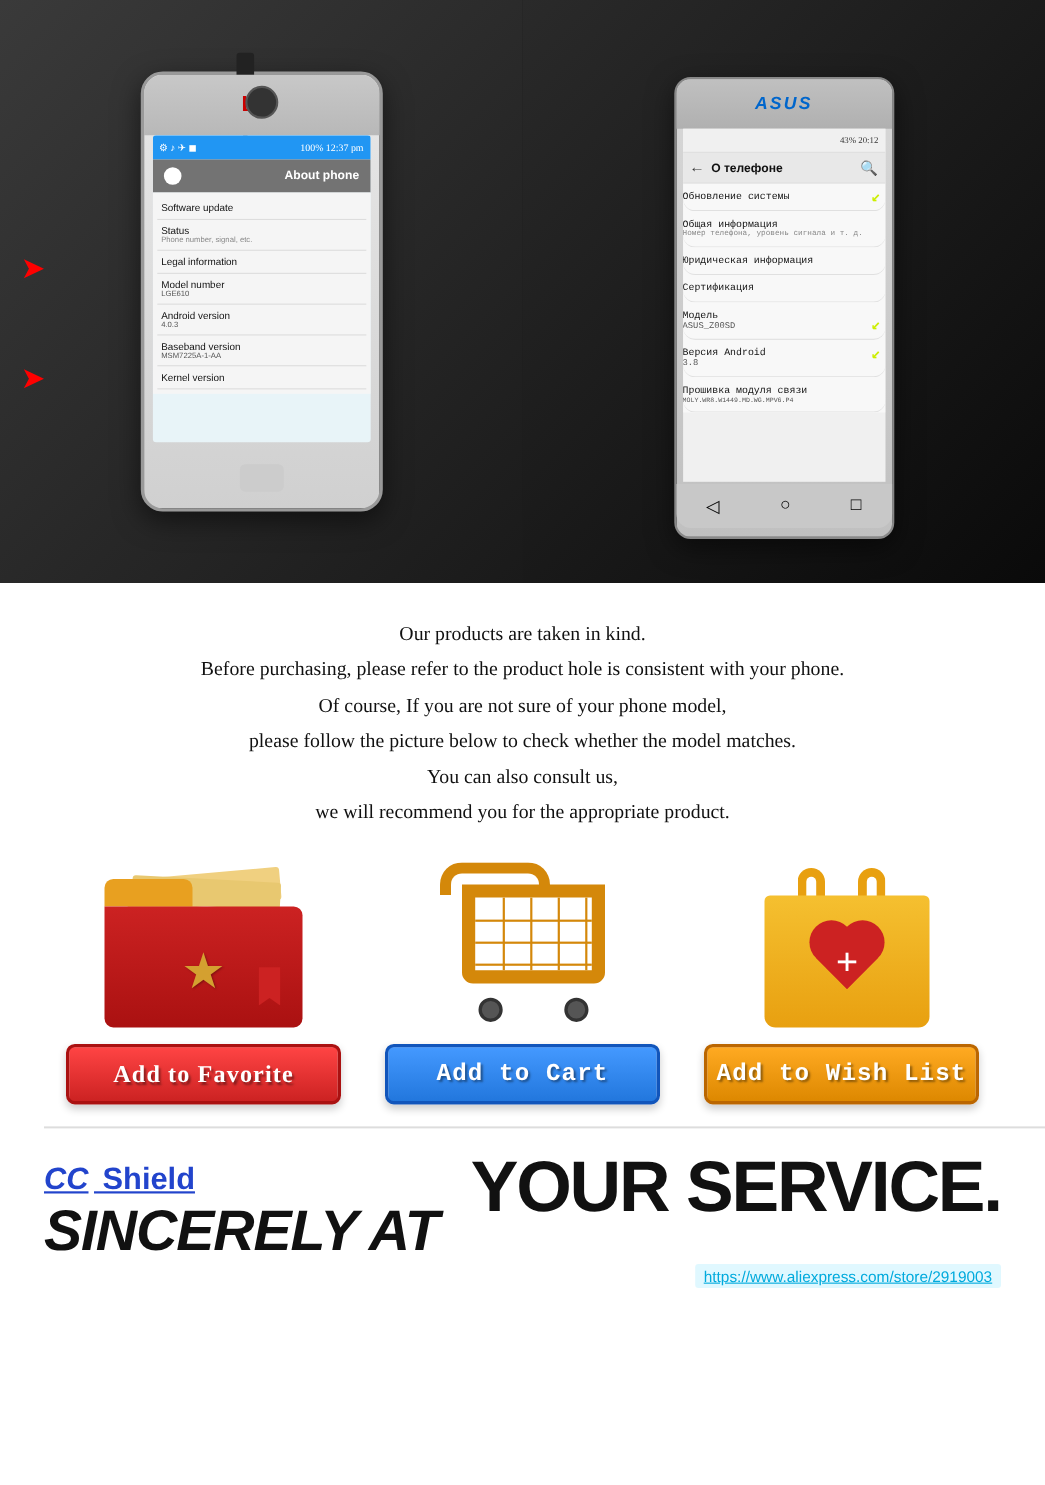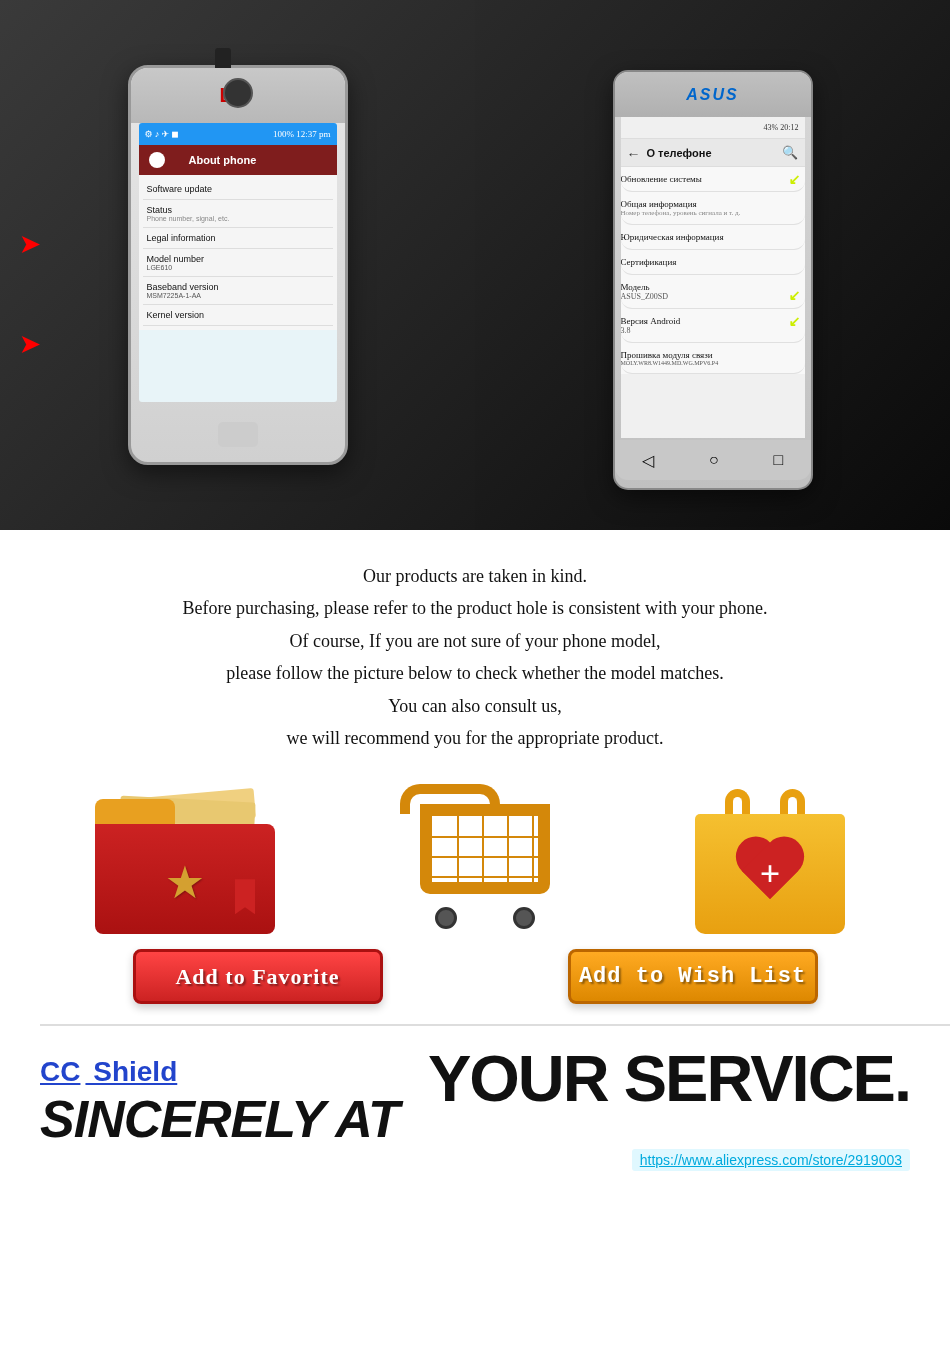--- a/index.html
+++ b/index.html
@@ -100,26 +100,27 @@
       height: 22px;
       display: flex;
       align-items: center;
       justify-content: space-between;
       padding: 0 6px;
       font-size: 9px;
       color: white;
     }
 
     .screen-header {
-      background: #7f1d1d;
+      background: #737373;
       height: 30px;
       display: flex;
       align-items: center;
       padding: 0 10px;
       gap: 24px;
+      justify-content: space-between;
     }
 
     .gear-icon {
       width: 16px;
       height: 16px;
       background: #fff;
       border-radius: 50%;
       display: inline-block;
     }
 
@@ -260,21 +261,21 @@
     }
 
     .asus-screen-content {
       background: #f8f8f8;
     }
 
     .asus-item {
       padding: 7px 0;
       border-bottom: 1px solid #e0e0e0;
       font-size: 8px;
-      font-family: Liberation Serif, serif;
+      font-family: Liberation Mono, monospace;
       color: #333;
       position: relative;
       border-radius: 11px;
     }
 
     .asus-item .a-title {
       font-size: 9px;
       color: #111;
     }
 
@@ -575,20 +576,21 @@
       align-items: center;
       gap: 5px;
       margin-bottom: 5px;
     }
 
     .cc-text {
       font-size: 28px;
       font-weight: bold;
       color: #2244cc;
       font-family: Arial, serif;
+      font-style: italic;
       text-decoration: underline;
     }
 
     .shield-text {
       font-size: 28px;
       font-weight: bold;
       color: #2244cc;
       font-family: Arial, serif;
       text-decoration: underline;
     }
@@ -717,20 +719,24 @@
             <div class="item-sub">Phone number, signal, etc.</div>
           </div>
           <div class="screen-item">
             <div class="item-title">Legal information</div>
           </div>
           <div class="screen-item">
             <div class="item-title">Model number</div>
             <div class="item-value">LGE610</div>
           </div>
           <div class="screen-item">
+            <div class="item-title">Android version</div>
+            <div class="item-value">4.0.3</div>
+          </div>
+          <div class="screen-item">
             <div class="item-title">Baseband version</div>
             <div class="item-value">MSM7225A-1-AA</div>
           </div>
           <div class="screen-item">
             <div class="item-title">Kernel version</div>
           </div>
         </div>
       </div>
 
       <div style="position:absolute;bottom:15px;left:50%;transform:translateX(-50%);width:40px;height:25px;background:#ccc;border-radius:5px;"></div>
@@ -856,20 +862,21 @@
           <div class="heart-shape"></div>
           <div class="heart-plus">+</div>
         </div>
       </div>
     </div>
   </div>
 </div>
 
 <div class="buttons-section">
   <button class="action-btn btn-favorite">Add to Favorite</button>
+  <button class="action-btn btn-cart">Add to Cart</button>
   <button class="action-btn btn-wishlist">Add to Wish List</button>
 </div>
 
 <div class="divider-line" style="margin: 0 40px;"></div>
 
 <div class="bottom-section">
   <div class="cc-shield-brand">
     <span class="cc-text">CC</span>
     <span class="shield-text">&nbsp;Shield</span>
   </div>

